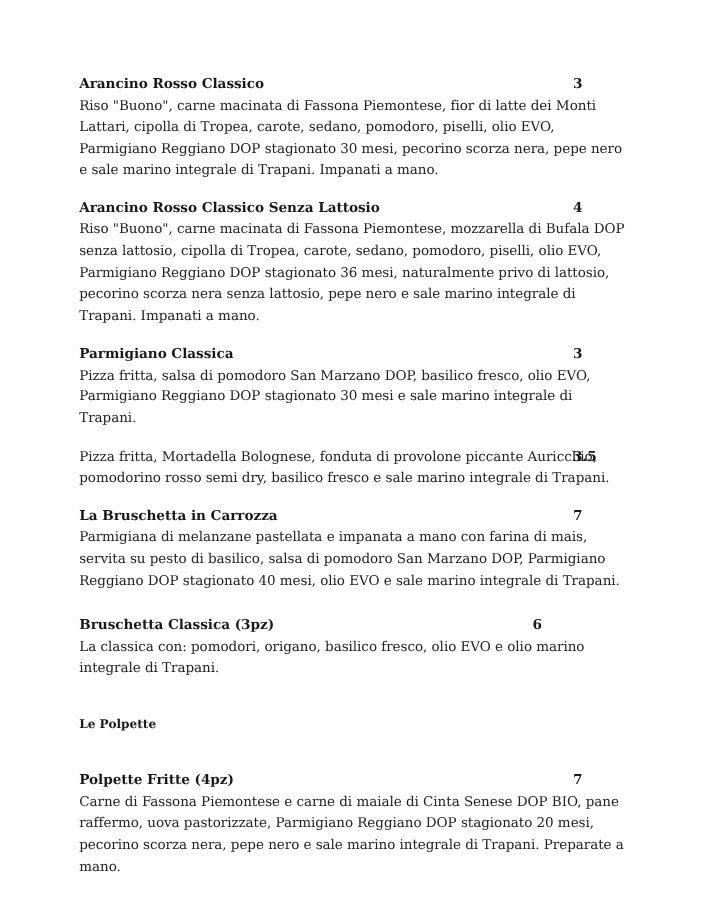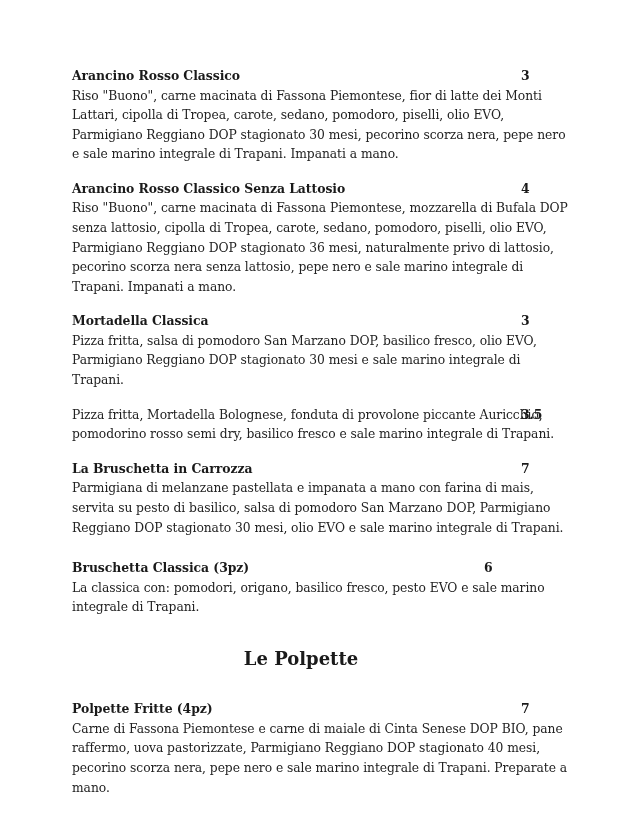--- a/index.html
+++ b/index.html
@@ -70,23 +70,23 @@
   }
   .item-desc {
     font-size: 12.3px;
     line-height: 19.6px;
     color: #222222;
     max-width: 500px;
     text-align: left;
     letter-spacing: -0.05px;
   }
   .section-heading {
-    text-align: center;
+    text-align: left;
     font-weight: bold;
-    font-size: 18px;
+    font-size: 11px;
     line-height: 19.5px;
     margin: 31px 0 31px 0;
     padding-right: 40px;
   }
 </style>
 </head>
 <body>
 
 <div id="page">
 
@@ -103,57 +103,57 @@
     <div class="item-head stop-default">
       <span class="item-title">Arancino Rosso Classico Senza Lattosio</span>
       <span class="tab-fill"></span>
       <span class="item-price">4</span>
     </div>
     <div class="item-desc">Riso "Buono", carne macinata di Fassona Piemontese, mozzarella di Bufala DOP senza lattosio, cipolla di Tropea, carote, sedano, pomodoro, piselli, olio EVO, Parmigiano Reggiano DOP stagionato 36 mesi, naturalmente privo di lattosio, pecorino scorza nera senza lattosio, pepe nero e sale marino integrale di Trapani. Impanati a mano.</div>
   </div>
 
   <div class="menu-item">
     <div class="item-head stop-default">
-      <span class="item-title">Mortadella Classica</span>
+      <span class="item-title">Parmigiano Classica</span>
       <span class="tab-fill"></span>
       <span class="item-price">3</span>
     </div>
     <div class="item-desc">Pizza fritta, salsa di pomodoro San Marzano DOP, basilico fresco, olio EVO, Parmigiano Reggiano DOP stagionato 30 mesi e sale marino integrale di Trapani.</div>
   </div>
 
   <div class="menu-item">
     <div class="item-head stop-default">
       <span class="tab-fill"></span>
       <span class="item-price">3.5</span>
     </div>
     <div class="item-desc">Pizza fritta, Mortadella Bolognese, fonduta di provolone piccante Auricchio, pomodorino rosso semi dry, basilico fresco e sale marino integrale di Trapani.</div>
   </div>
 
   <div class="menu-item">
     <div class="item-head stop-default">
       <span class="item-title">La Bruschetta in Carrozza</span>
       <span class="tab-fill"></span>
       <span class="item-price">7</span>
     </div>
-    <div class="item-desc">Parmigiana di melanzane pastellata e impanata a mano con farina di mais, servita su pesto di basilico, salsa di pomodoro San Marzano DOP, Parmigiano Reggiano DOP stagionato 30 mesi, olio EVO e sale marino integrale di Trapani.</div>
+    <div class="item-desc">Parmigiana di melanzane pastellata e impanata a mano con farina di mais, servita su pesto di basilico, salsa di pomodoro San Marzano DOP, Parmigiano Reggiano DOP stagionato 40 mesi, olio EVO e sale marino integrale di Trapani.</div>
   </div>
 
   <div class="menu-item">
     <div class="item-head stop-early">
       <span class="item-title">Bruschetta Classica (3pz)</span>
       <span class="tab-fill"></span>
       <span class="item-price">6</span>
     </div>
-    <div class="item-desc">La classica con: pomodori, origano, basilico fresco, pesto EVO e sale marino integrale di Trapani.</div>
+    <div class="item-desc">La classica con: pomodori, origano, basilico fresco, olio EVO e olio marino integrale di Trapani.</div>
   </div>
 
   <div class="section-heading">Le Polpette</div>
 
   <div class="menu-item">
     <div class="item-head stop-default">
       <span class="item-title">Polpette Fritte (4pz)</span>
       <span class="tab-fill"></span>
       <span class="item-price">7</span>
     </div>
-    <div class="item-desc">Carne di Fassona Piemontese e carne di maiale di Cinta Senese DOP BIO, pane raffermo, uova pastorizzate, Parmigiano Reggiano DOP stagionato 40 mesi, pecorino scorza nera, pepe nero e sale marino integrale di Trapani. Preparate a mano.</div>
+    <div class="item-desc">Carne di Fassona Piemontese e carne di maiale di Cinta Senese DOP BIO, pane raffermo, uova pastorizzate, Parmigiano Reggiano DOP stagionato 20 mesi, pecorino scorza nera, pepe nero e sale marino integrale di Trapani. Preparate a mano.</div>
   </div>
 
 </div>
 
 </body></html>

